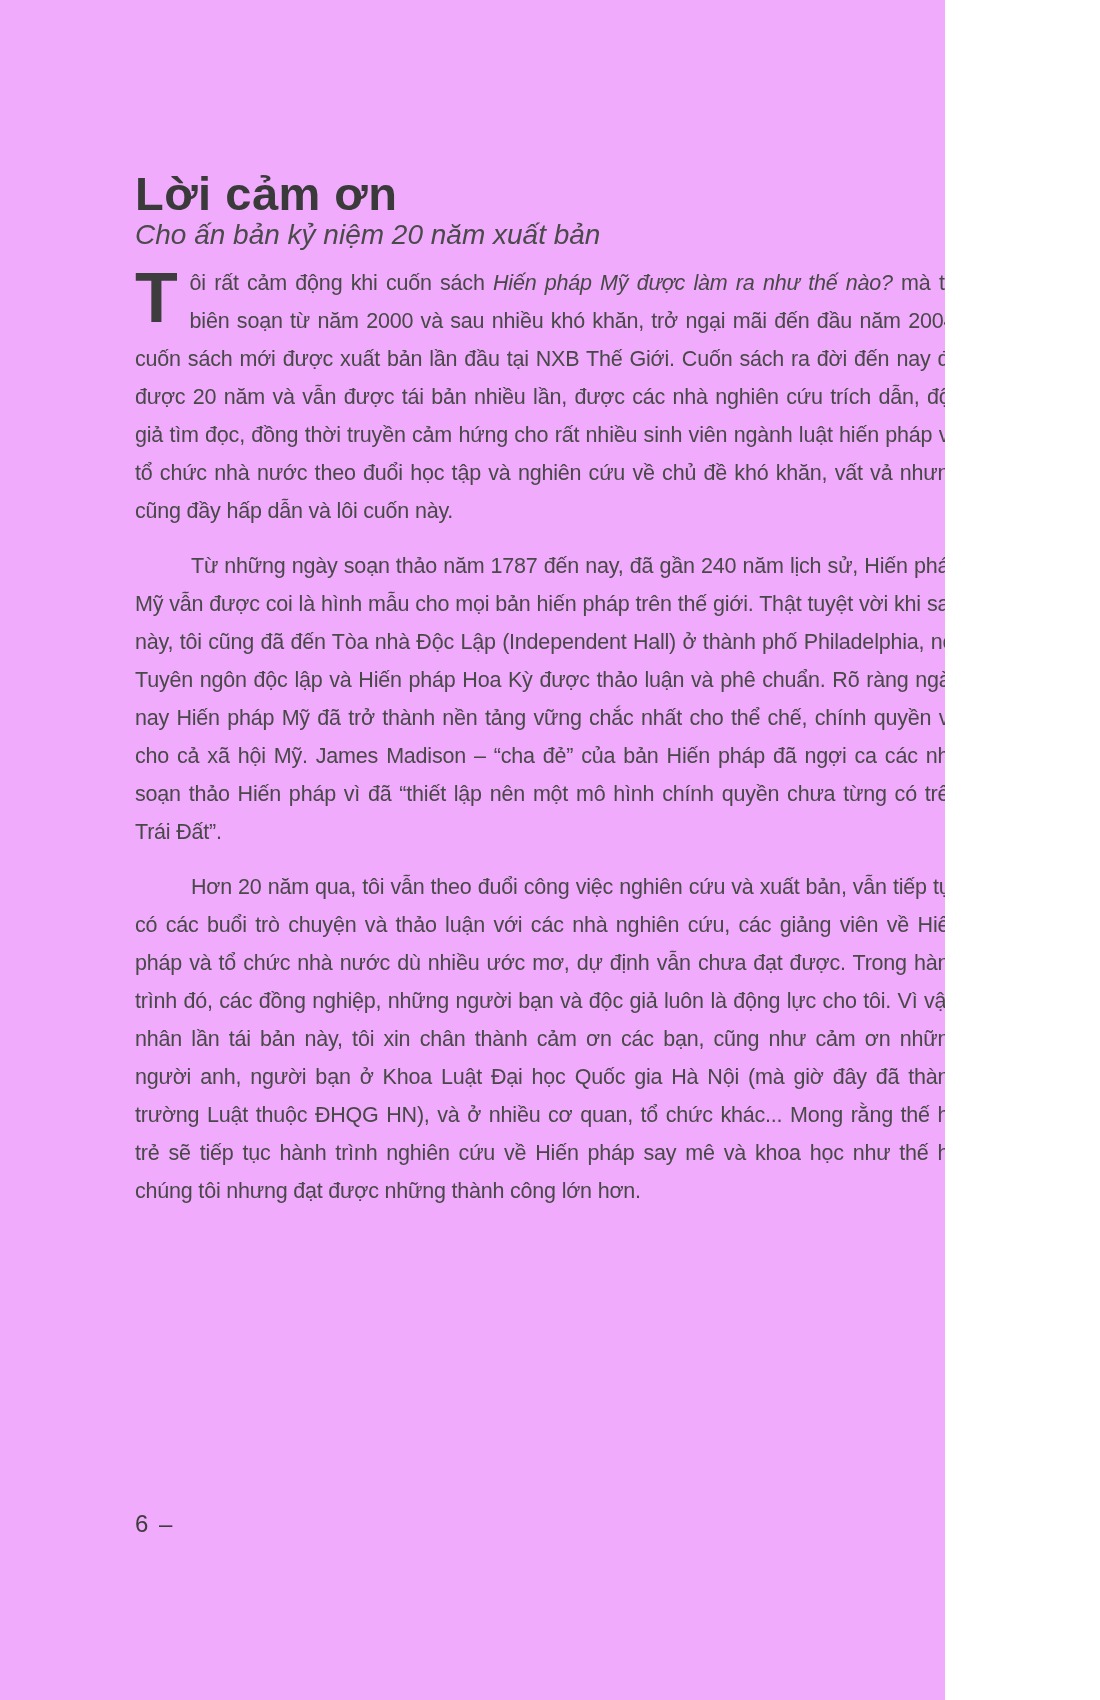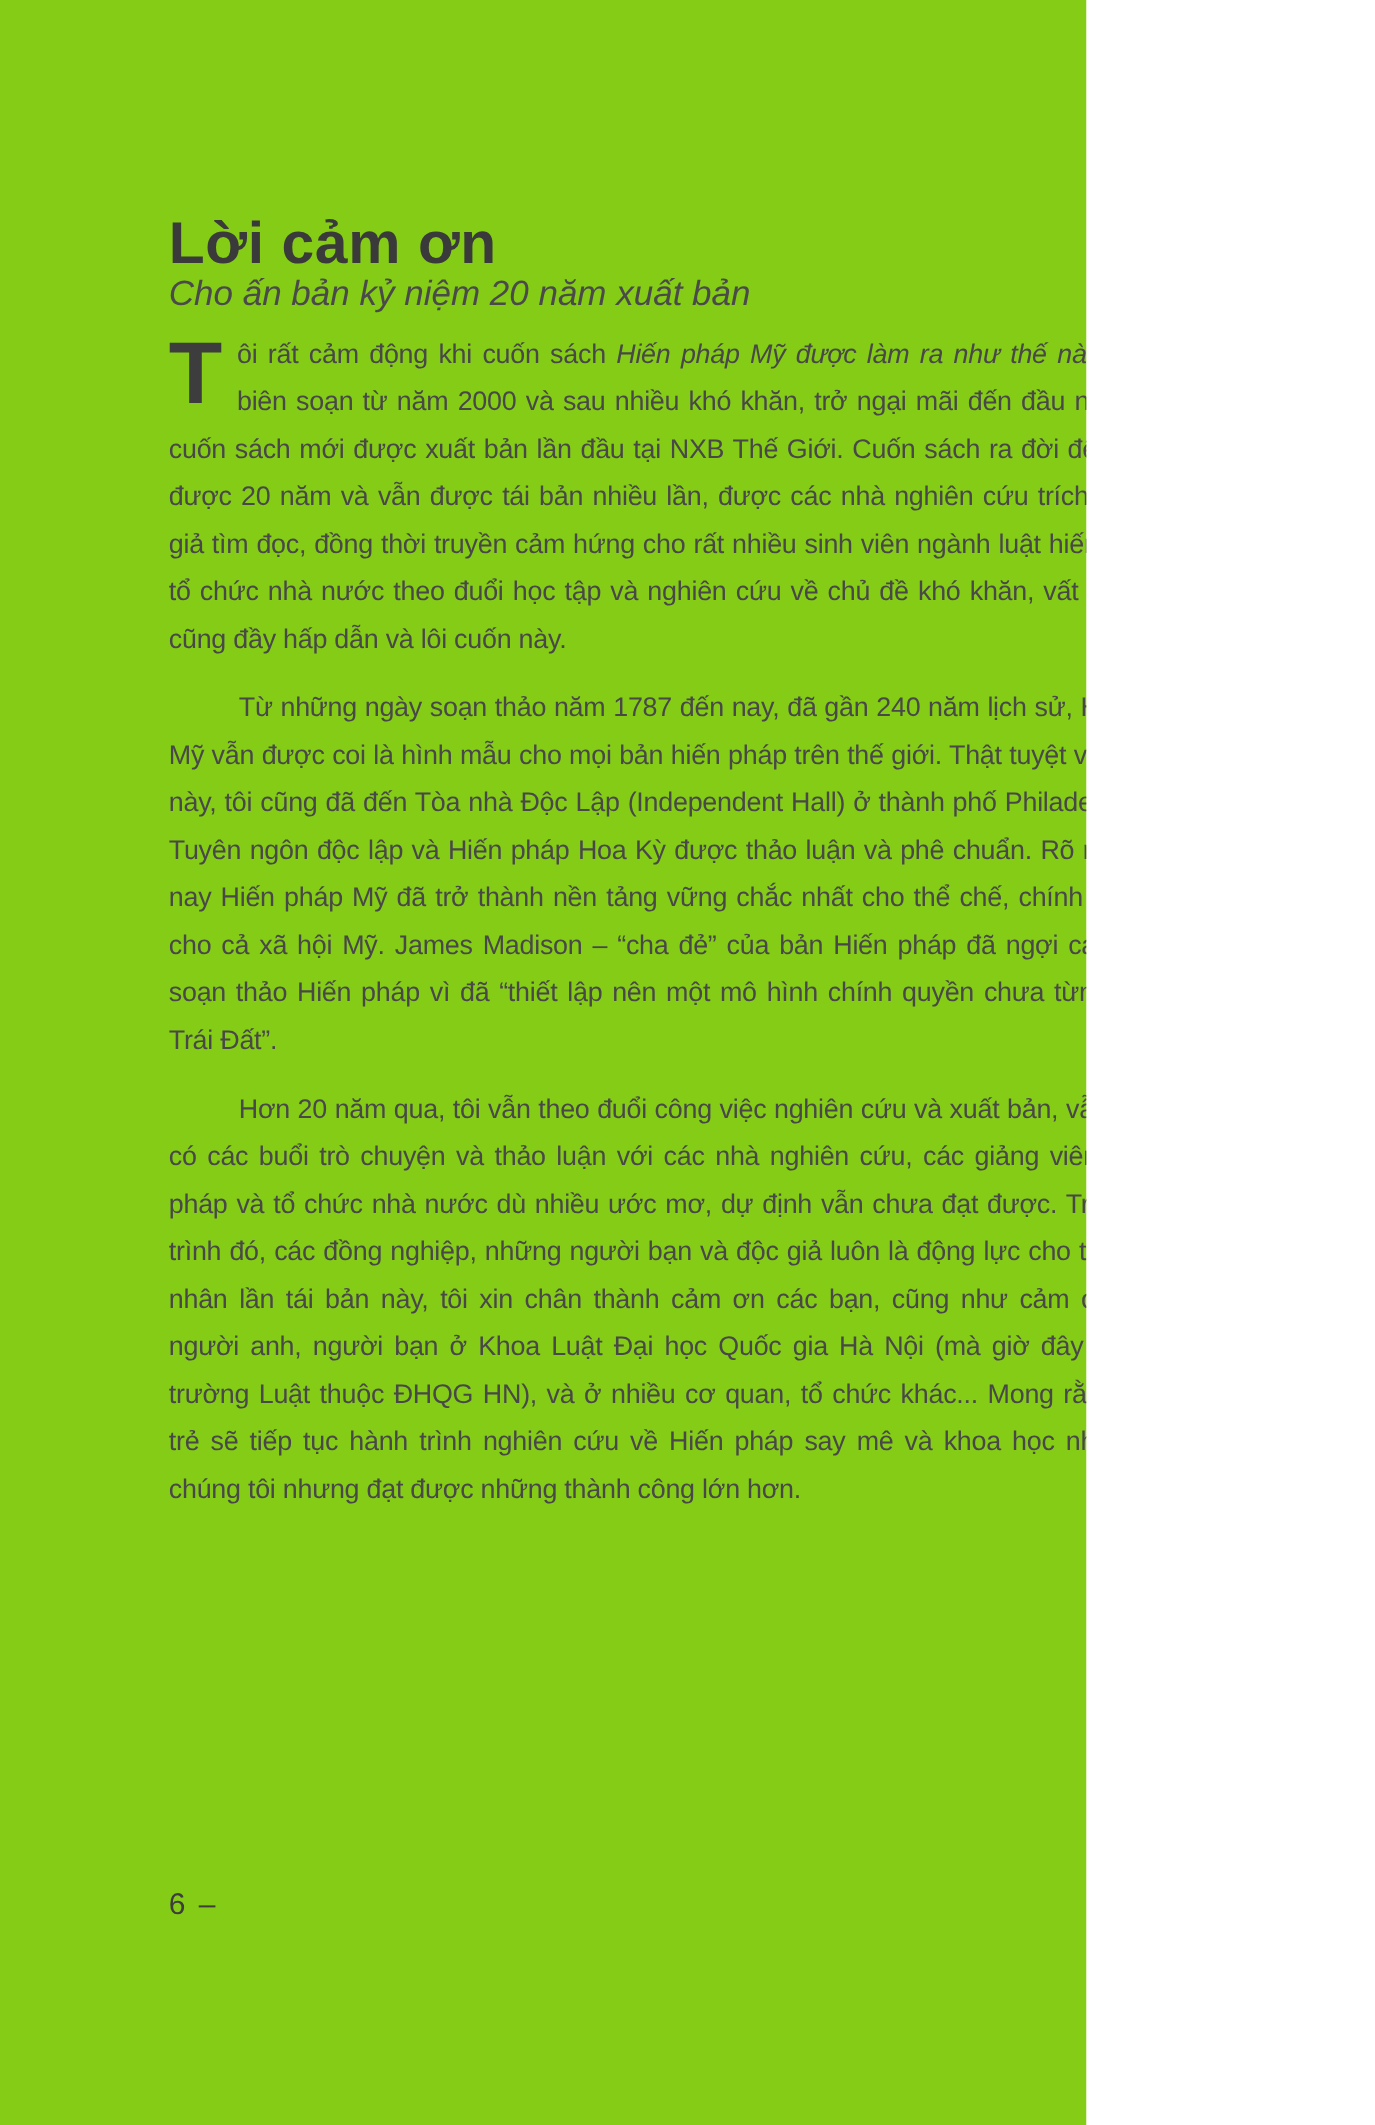--- a/index.html
+++ b/index.html
@@ -2,23 +2,23 @@
 <html><head>
 <meta charset="utf-8">
 <style>
   html, body {
     margin: 0;
     padding: 0;
     background: #ffffff;
   }
   .page {
     position: relative;
-    width: 869px;
+    width: 945px;
     height: 1700px;
-    background: #84cc16;
+    background: #f0abfc;
     font-family: "Liberation Sans", sans-serif;
     color: #474747;
     overflow: hidden;
   }
   .content {
     position: absolute;
     left: 135px;
     top: 0;
     width: 826px;
   }

